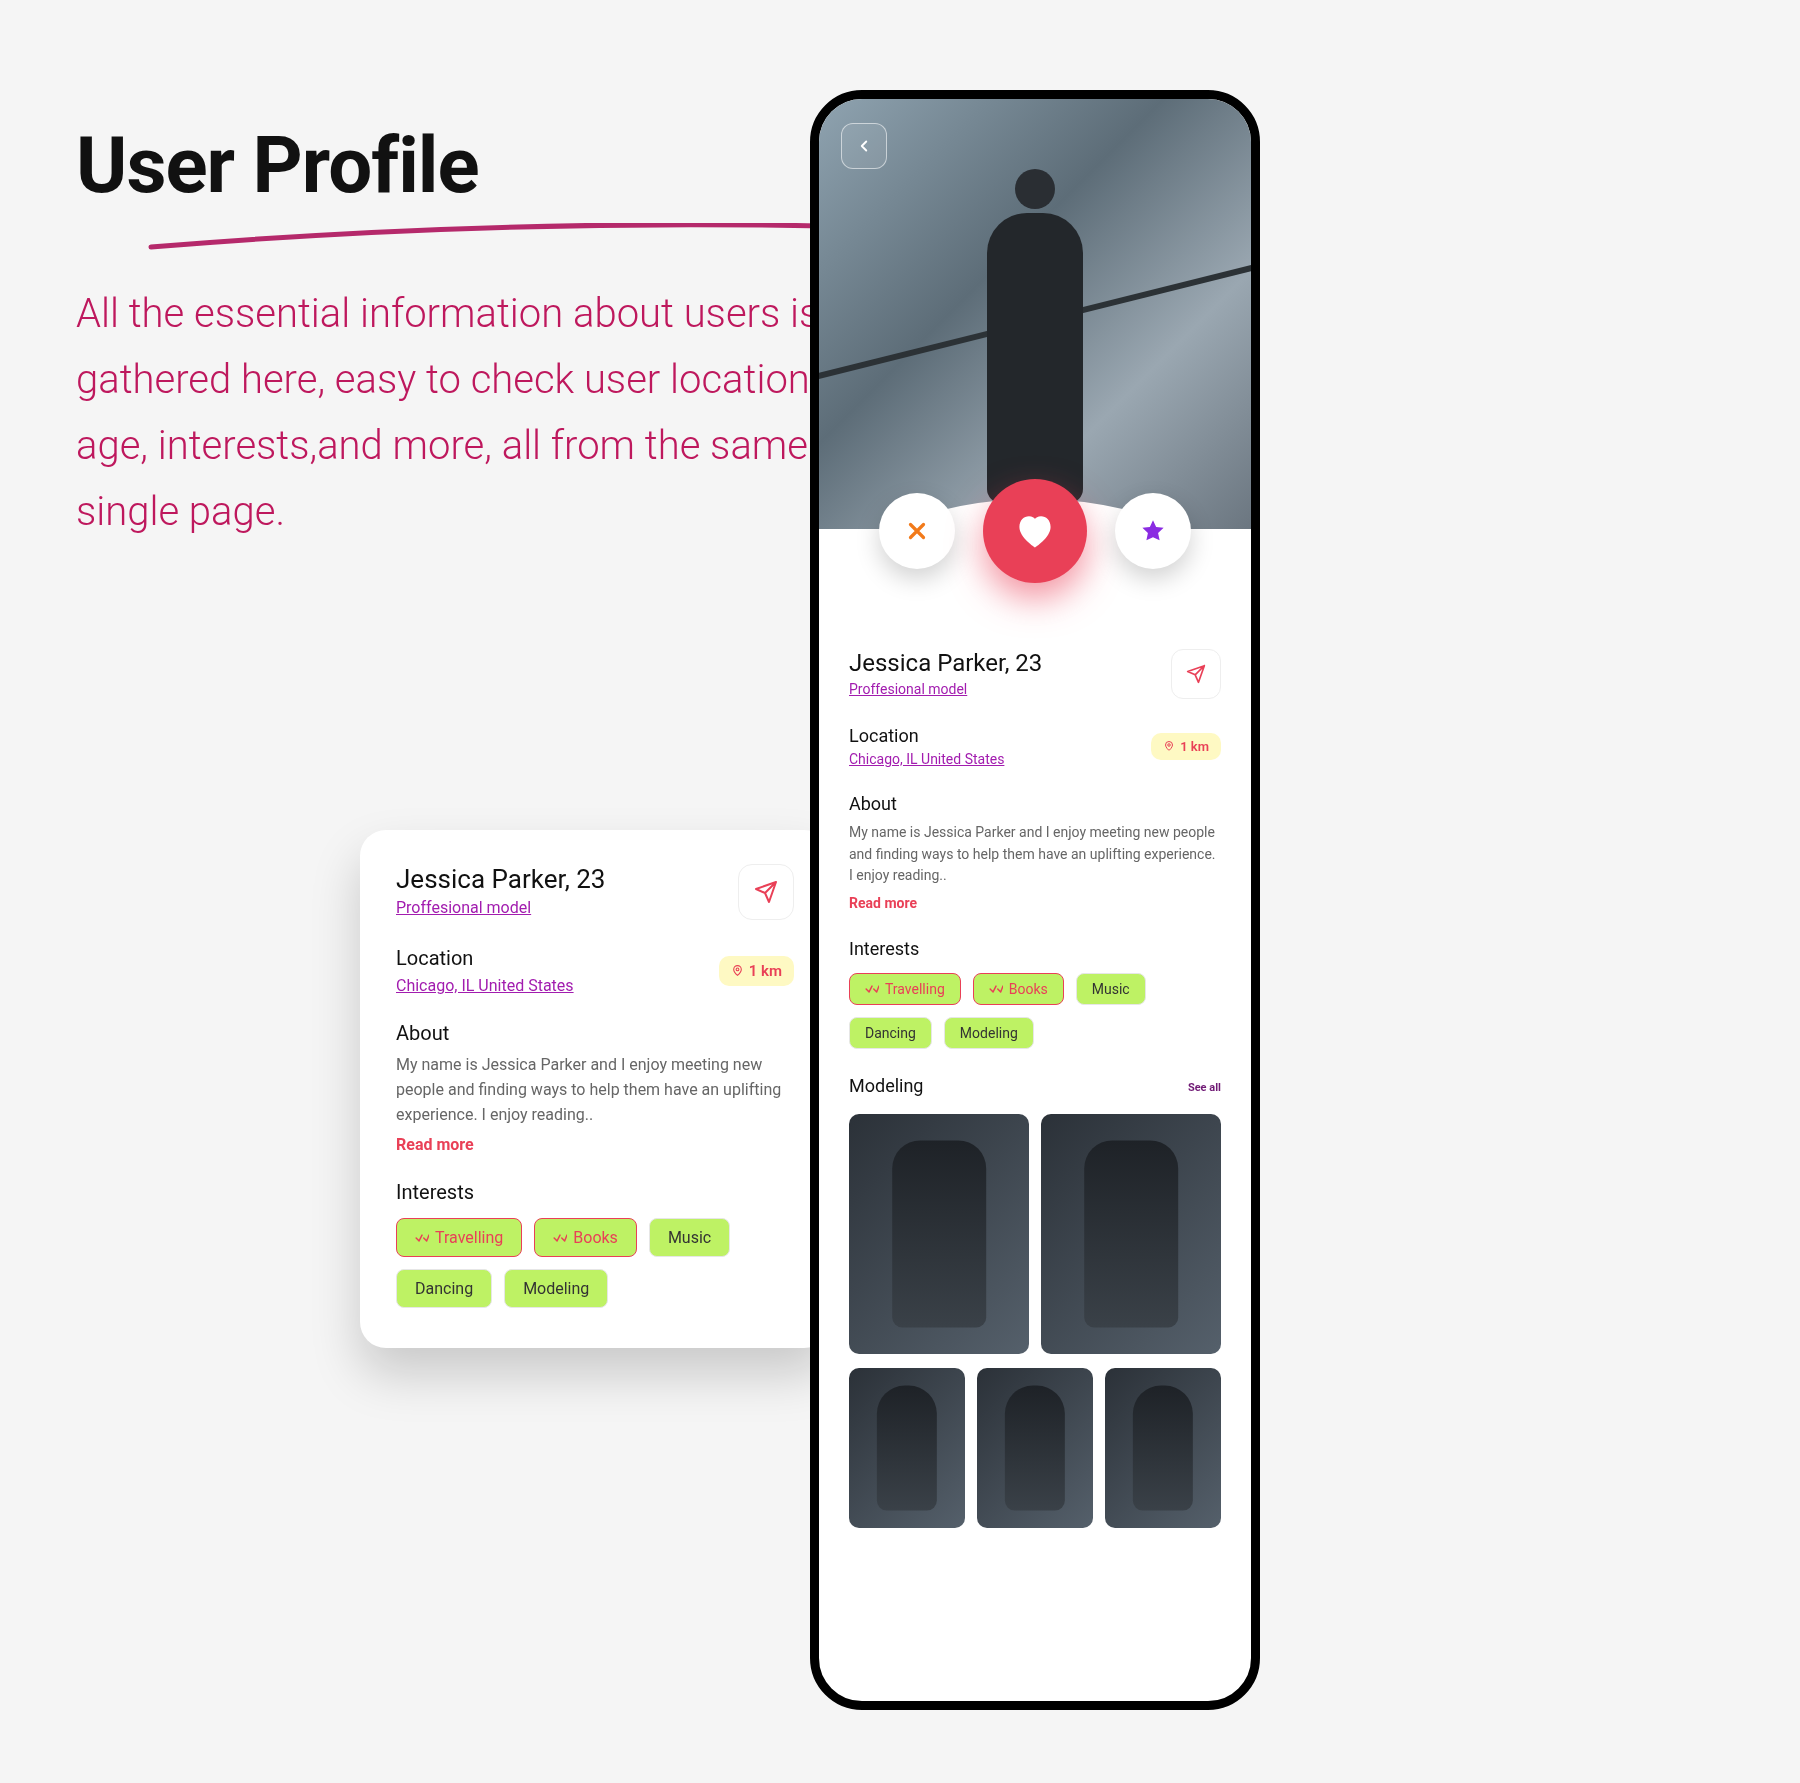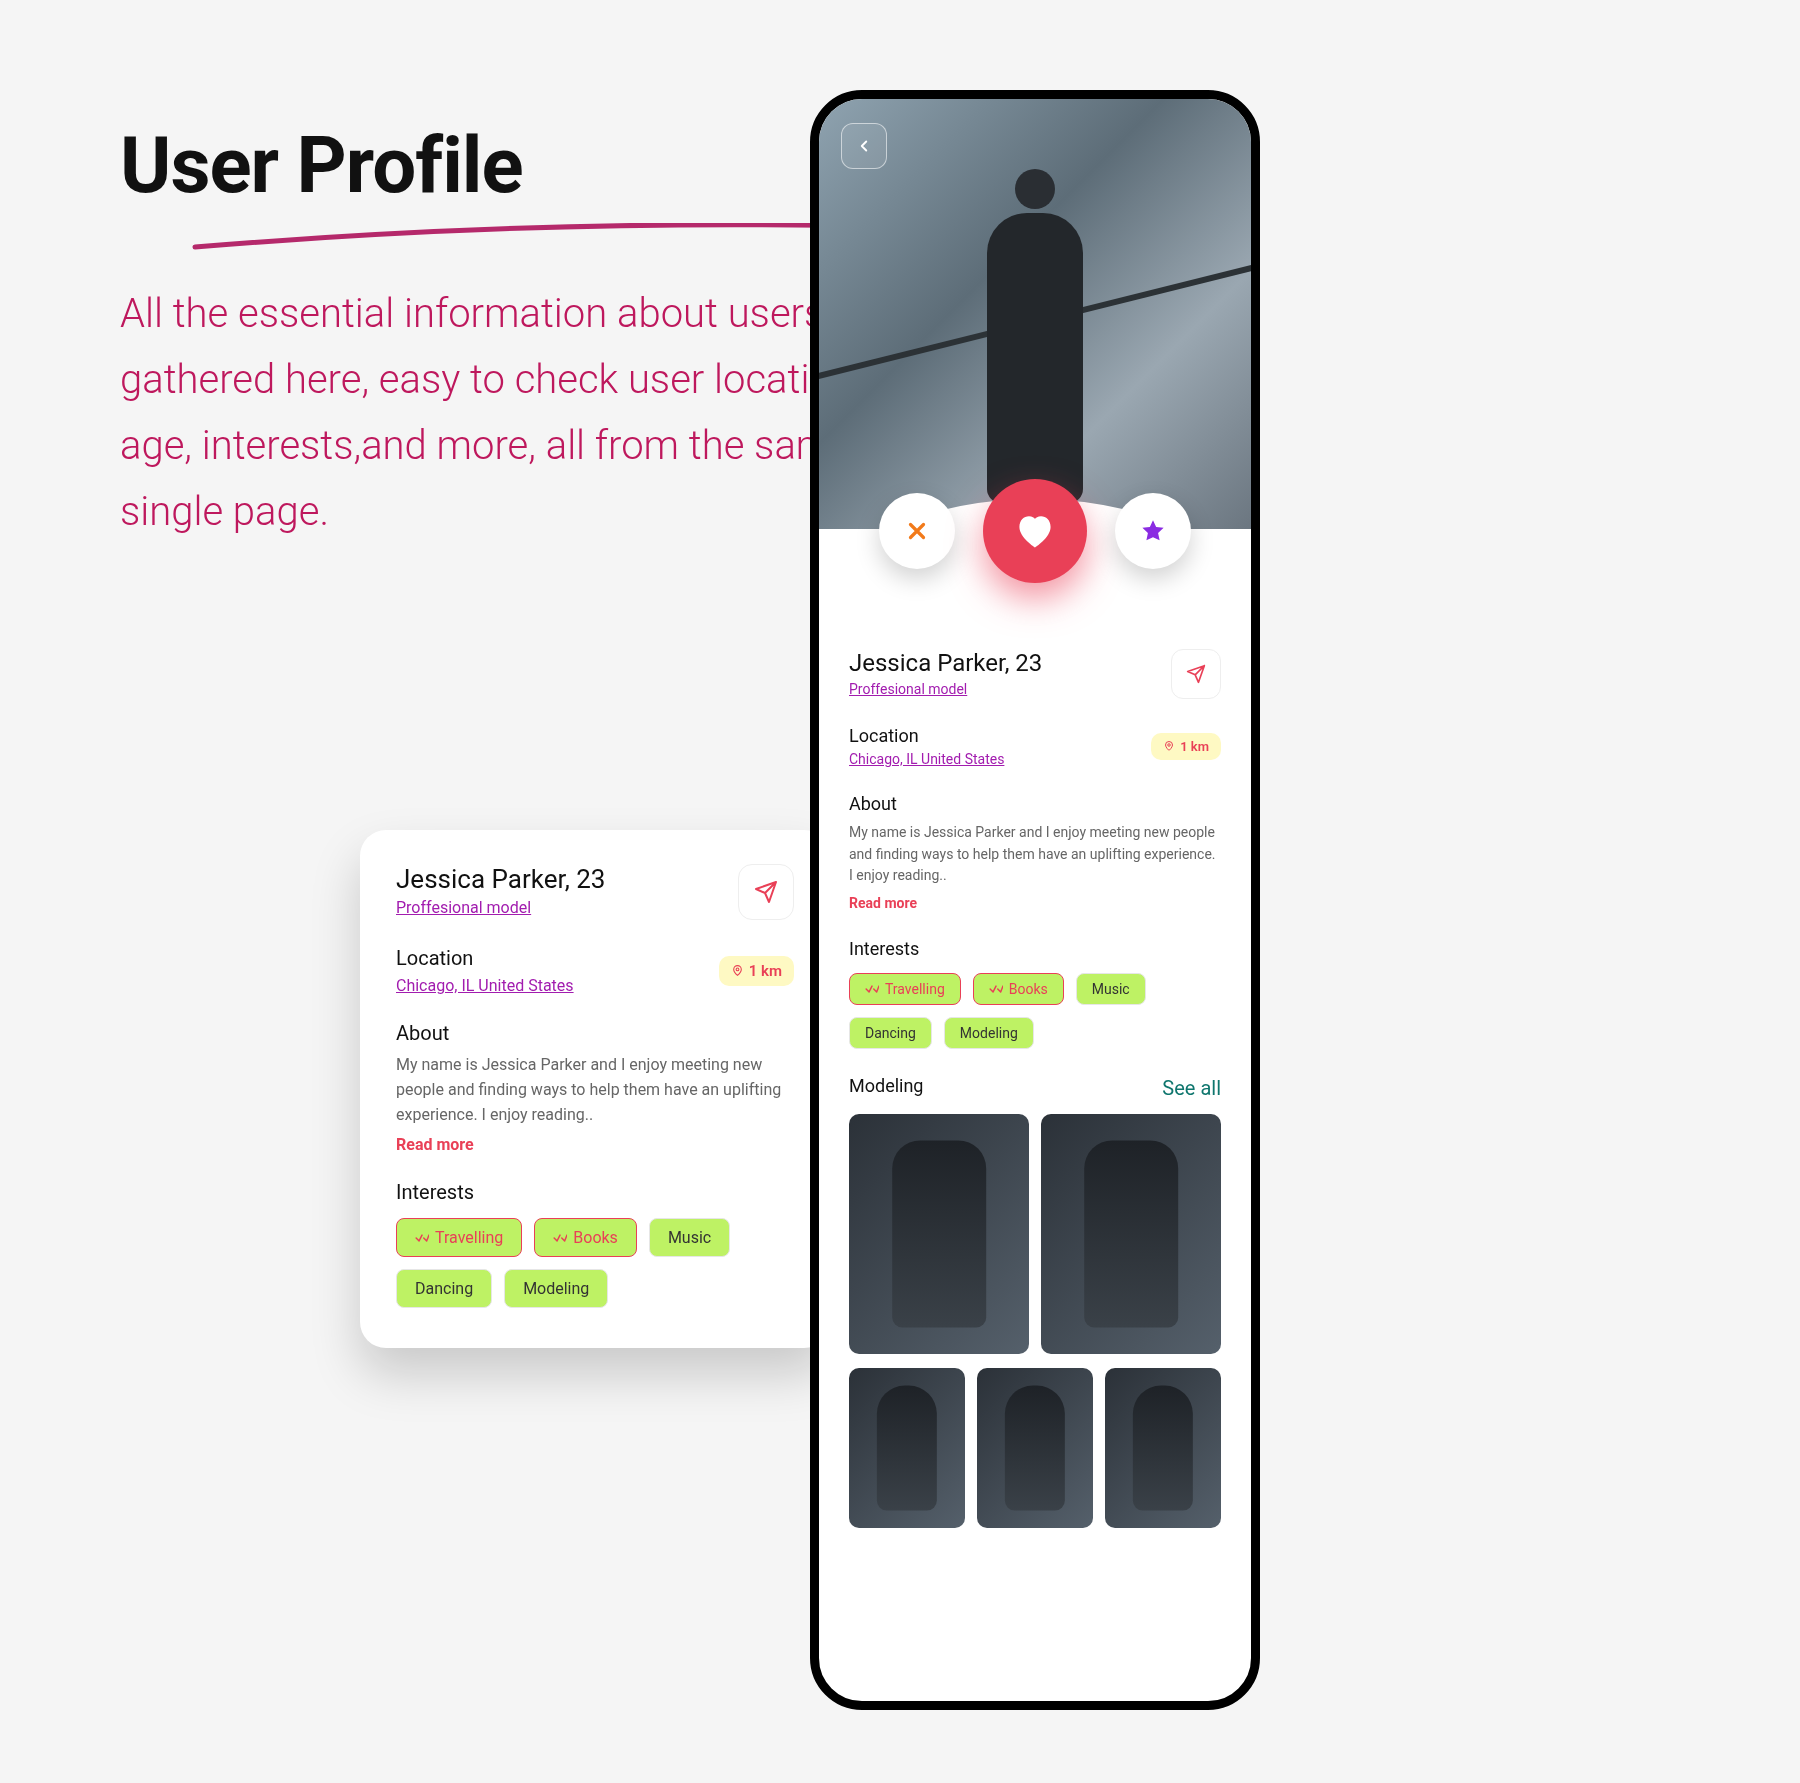--- a/index.html
+++ b/index.html
@@ -7,21 +7,21 @@
     font-family: -apple-system, BlinkMacSystemFont, "Segoe UI", Roboto, sans-serif;
     background: #f5f5f5;
     width: 1800px;
     height: 1783px;
     position: relative;
   }
   .page {
     position: relative;
     width: 1440px;
     height: 1783px;
-    padding: 120px 120px;
+    padding: 120px 76px;
   }
   
   .heading {
     font-size: 78px;
     font-weight: 700;
     color: #111;
     letter-spacing: -1px;
     margin-bottom: 12px;
   }
   .underline {
@@ -125,21 +125,21 @@
   }
   .phone-body { padding: 120px 30px 30px; }
   .phone-body .section-title.lg { font-size:24px; }
   .phone-body .section-title { font-size:18px; }
   .phone-body .section-sub { font-size:14px; }
   .phone-body .about-text { font-size:14px; }
   .phone-body .read-more { font-size:14px; }
   .phone-body .send-btn { width:50px; height:50px; border-radius:12px; }
   .phone-body .chip { font-size:14px; padding:7px 15px; }
   .phone-body .dist-badge { font-size:13px; }
-  .see-all { color:#0f766e; font-size:20px; font-weight:400; }
+  .see-all { color:#701a75; font-size:11px; font-weight:700; }
   .gallery-row { display:flex; gap:12px; margin-top:14px; }
   .gallery-row .tile {
     flex:1; border-radius:10px;
     background:linear-gradient(135deg,#2b3138,#55606b);
     position:relative; overflow:hidden;
   }
   .gallery-row.top .tile { height:240px; }
   .gallery-row.bot .tile { height:160px; }
   .tile::after{
     content:""; position:absolute; left:50%; top:50%; transform:translate(-50%,-50%);

